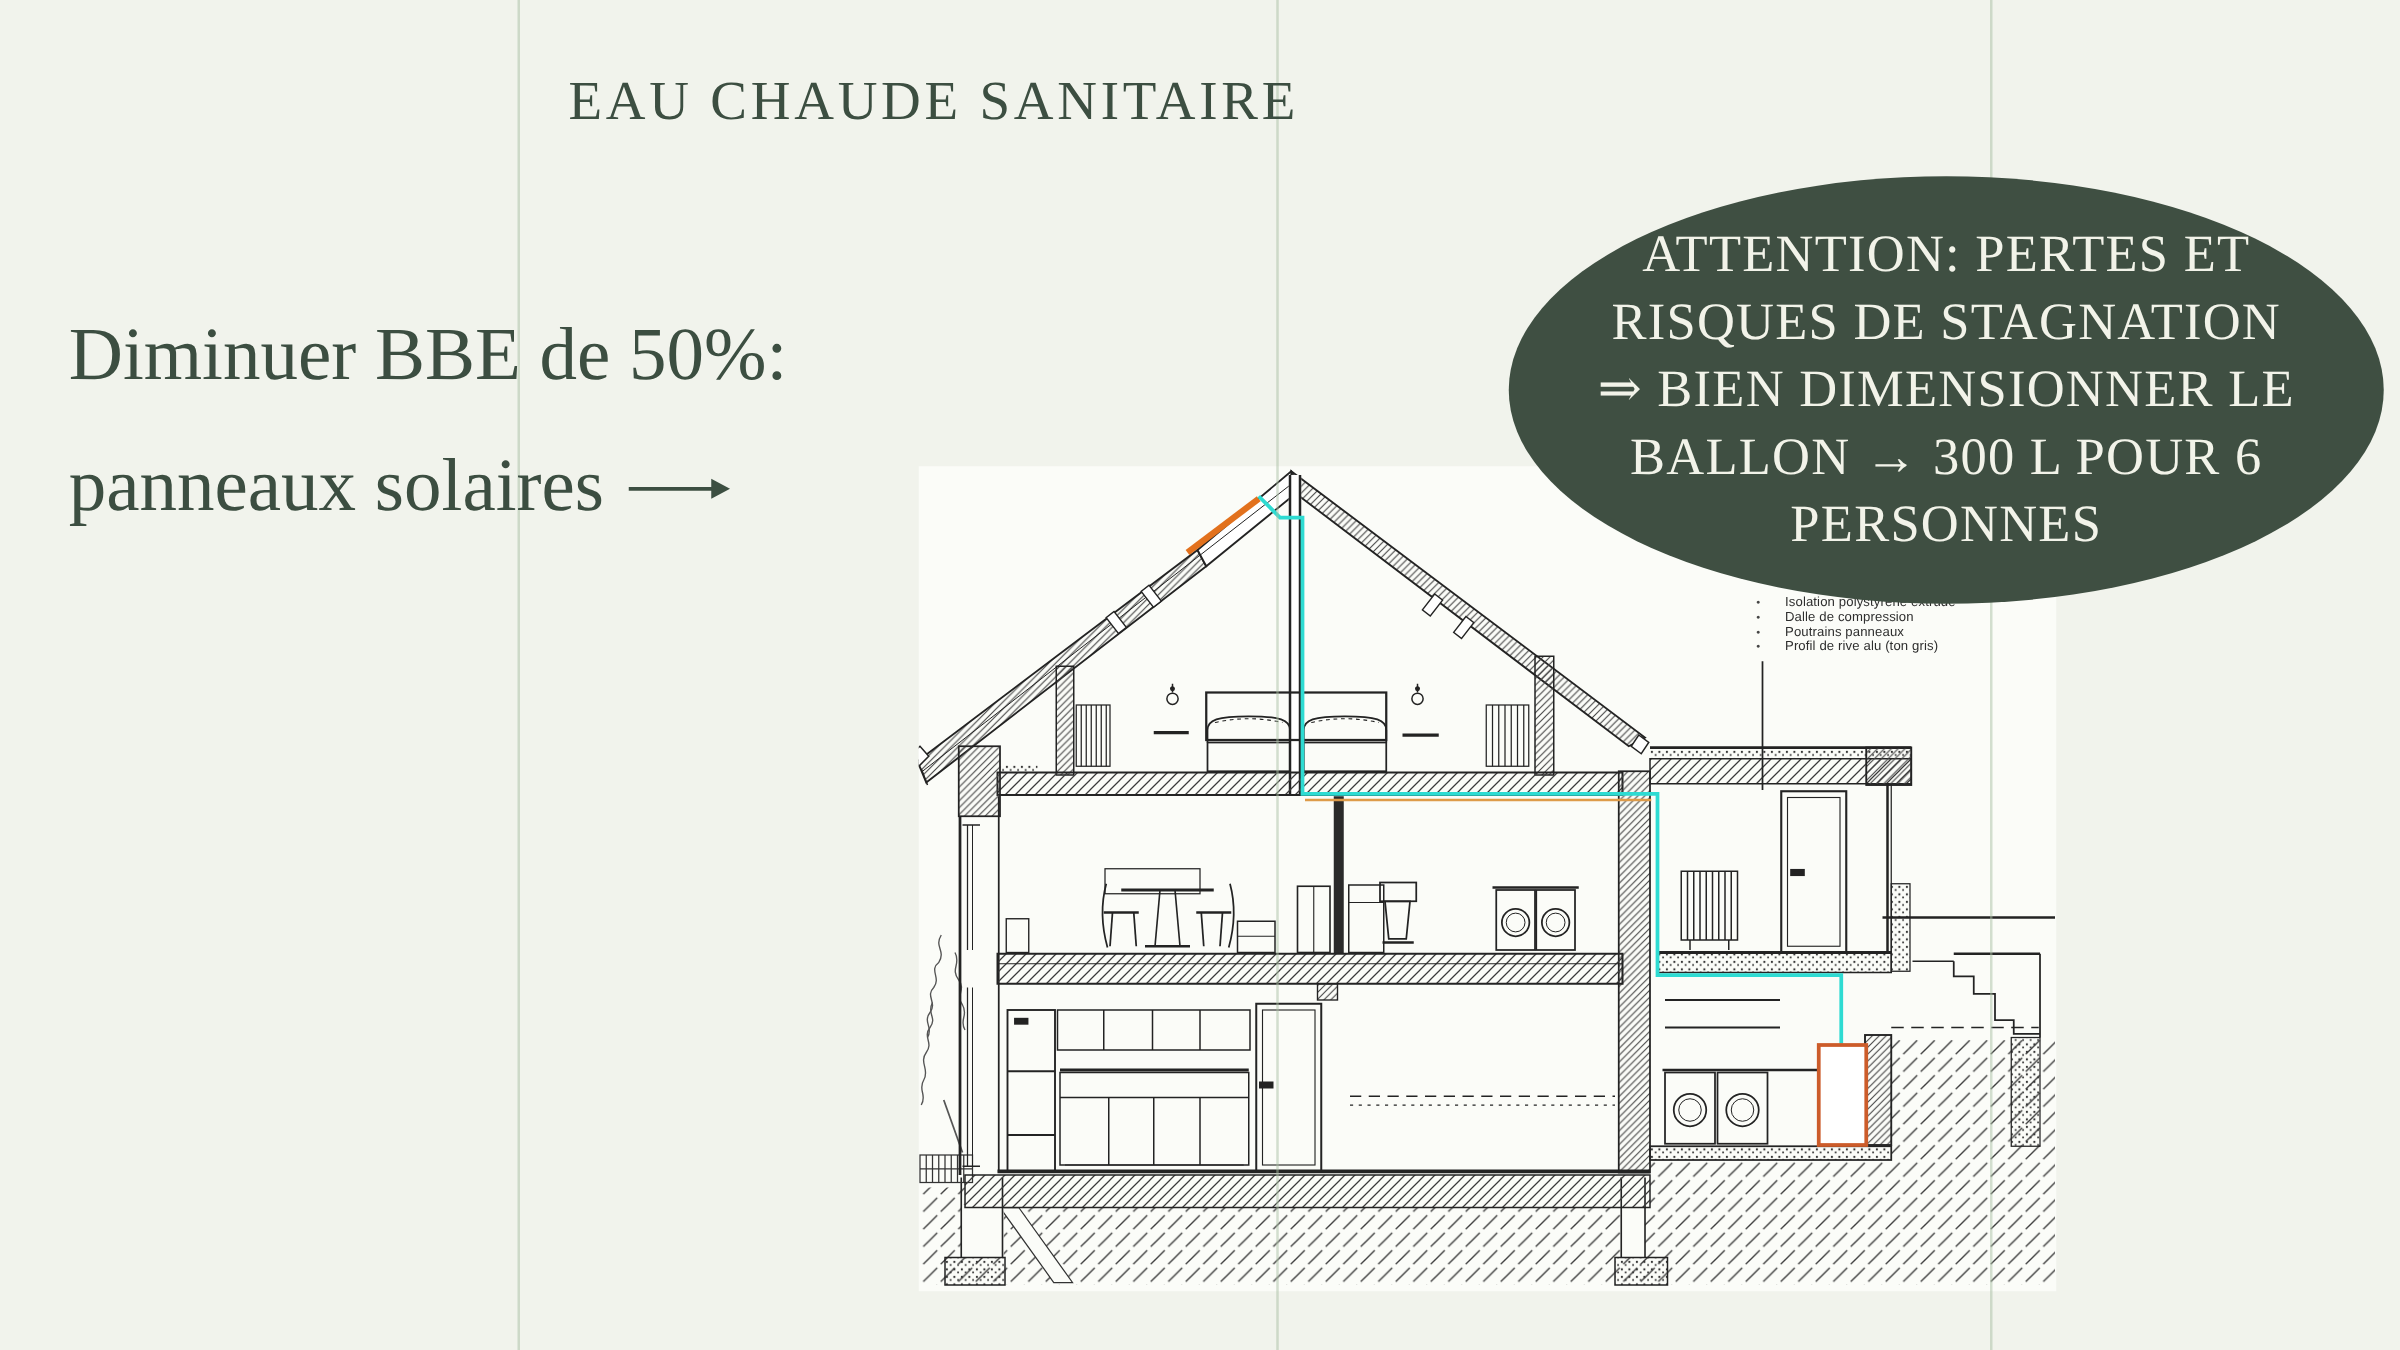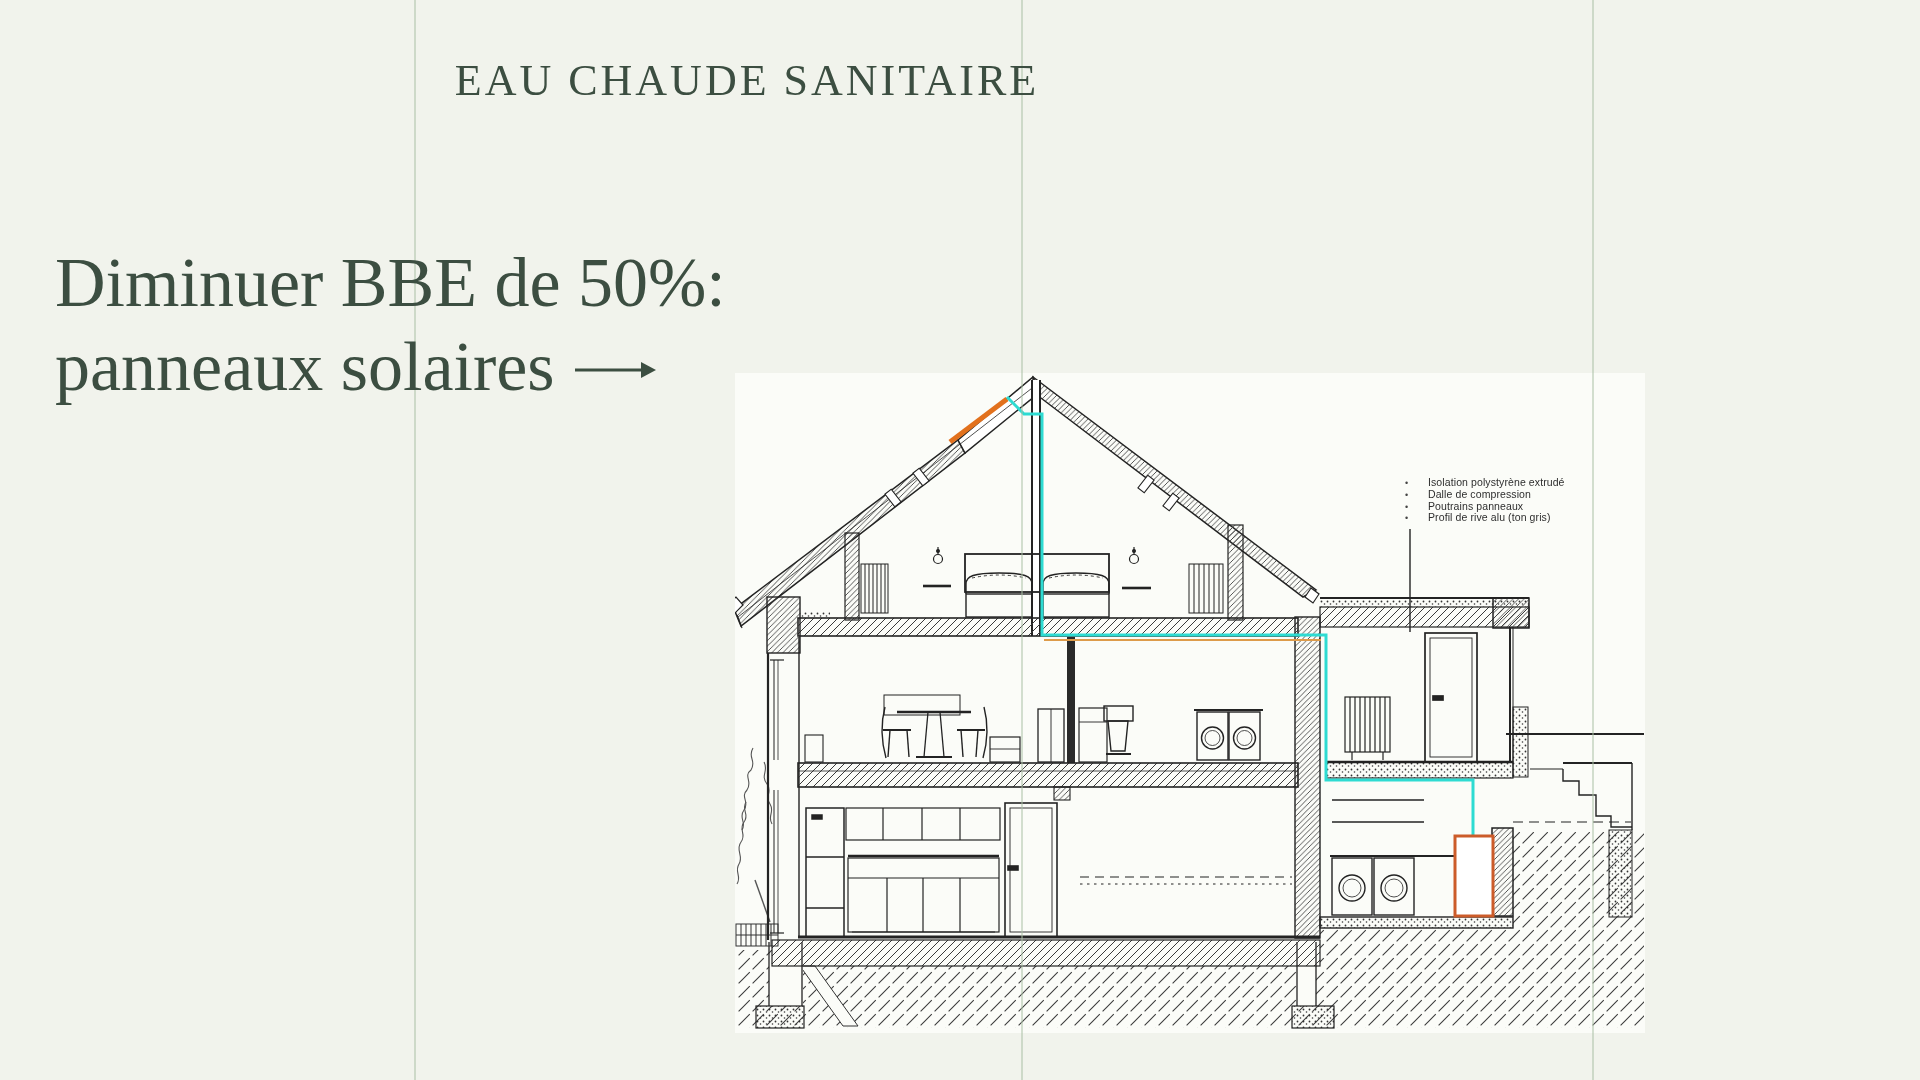--- a/index.html
+++ b/index.html
@@ -12,25 +12,25 @@
   .guide{position:absolute;top:0;width:2px;height:1080px;background:var(--guide-line,#a9bfa4);opacity:.5;z-index:3;}
   
   #panel{position:absolute;left:735px;top:373px;width:910px;height:660px;background:var(--panel,#fbfcf8);z-index:1;}
   #house-svg{position:absolute;left:735px;top:373px;width:910px;height:660px;z-index:2;}
   
   #title{
     position:absolute;left:747px;top:55px;transform:translateX(-50%);
     font-size:44px;letter-spacing:3px;color:var(--ink,#3c4e41);white-space:nowrap;z-index:5;
   }
   .bodyline{
-    position:absolute;left:55px;color:var(--ink,#3c4e41);font-size:70px;line-height:62px;
+    position:absolute;left:55px;color:var(--ink,#3c4e41);font-size:60px;line-height:62px;
     white-space:nowrap;z-index:5;
   }
   #bodyline1{top:252px;}
-  #bodyline2{top:336px;display:flex;align-items:center;gap:18px;}
+  #bodyline2{top:357px;display:flex;align-items:center;gap:18px;}
   #long-arrow{display:inline-block;margin-top:6px;}
   
   #callout{
     position:absolute;left:1207px;top:141px;width:700px;height:342px;border-radius:50%;
     background:var(--callout-bg,#3f4f42);z-index:6;
     display:flex;flex-direction:column;justify-content:center;align-items:center;
   }
   .callout-line{
     color:var(--callout-text,#f2f3e9);font-size:42px;line-height:54px;letter-spacing:1px;
     white-space:nowrap;text-align:center;
@@ -390,14 +390,21 @@
 
   <div id="bodyline1" class="bodyline">Diminuer BBE de 50%:</div>
   <div id="bodyline2" class="bodyline">
     <span>panneaux solaires</span>
     <svg id="long-arrow" width="84" height="22" viewBox="0 0 84 22">
       <line x1="2" y1="11" x2="70" y2="11" stroke="#3c4e41" stroke-width="3"></line>
       <polygon points="68,3 83,11 68,19" fill="#3c4e41"></polygon>
     </svg>
   </div>
 
+  <div id="callout">
+    <div class="callout-line">ATTENTION: PERTES ET</div>
+    <div class="callout-line">RISQUES DE STAGNATION</div>
+    <div class="callout-line">⇒ BIEN DIMENSIONNER LE</div>
+    <div class="callout-line">BALLON → 300 L POUR 6</div>
+    <div class="callout-line">PERSONNES</div>
+  </div>
 
 </div>
 
 </body></html>

